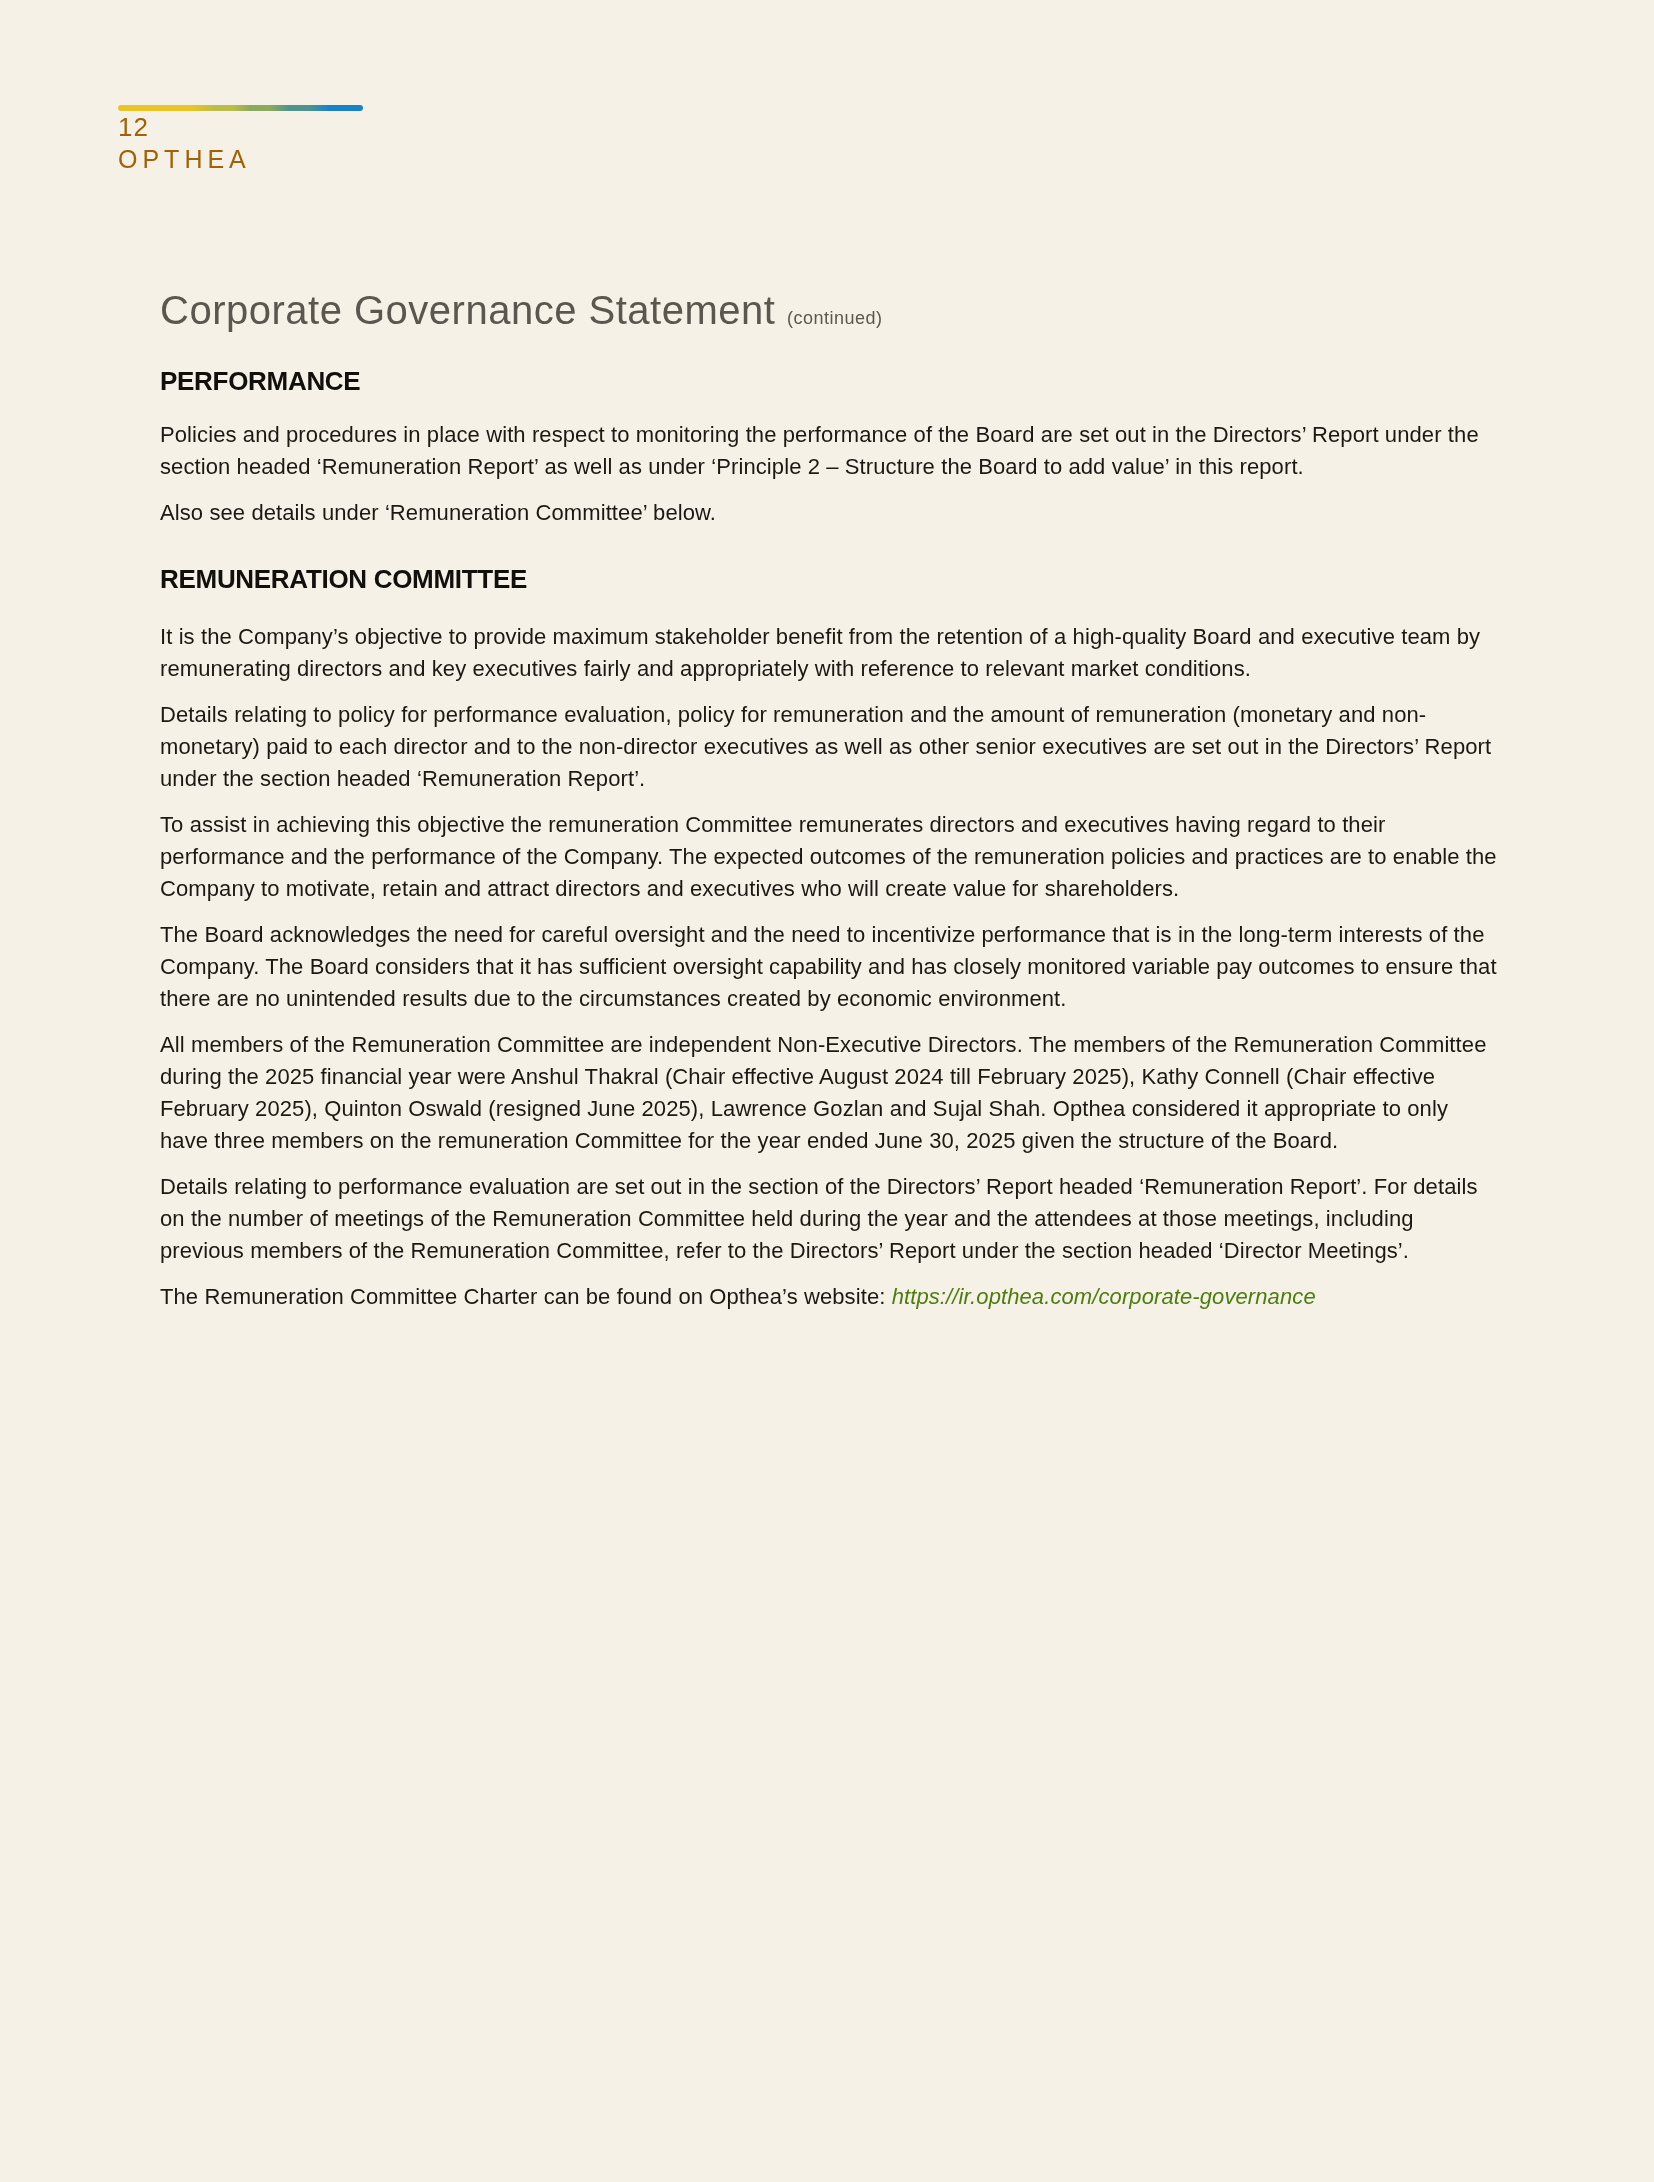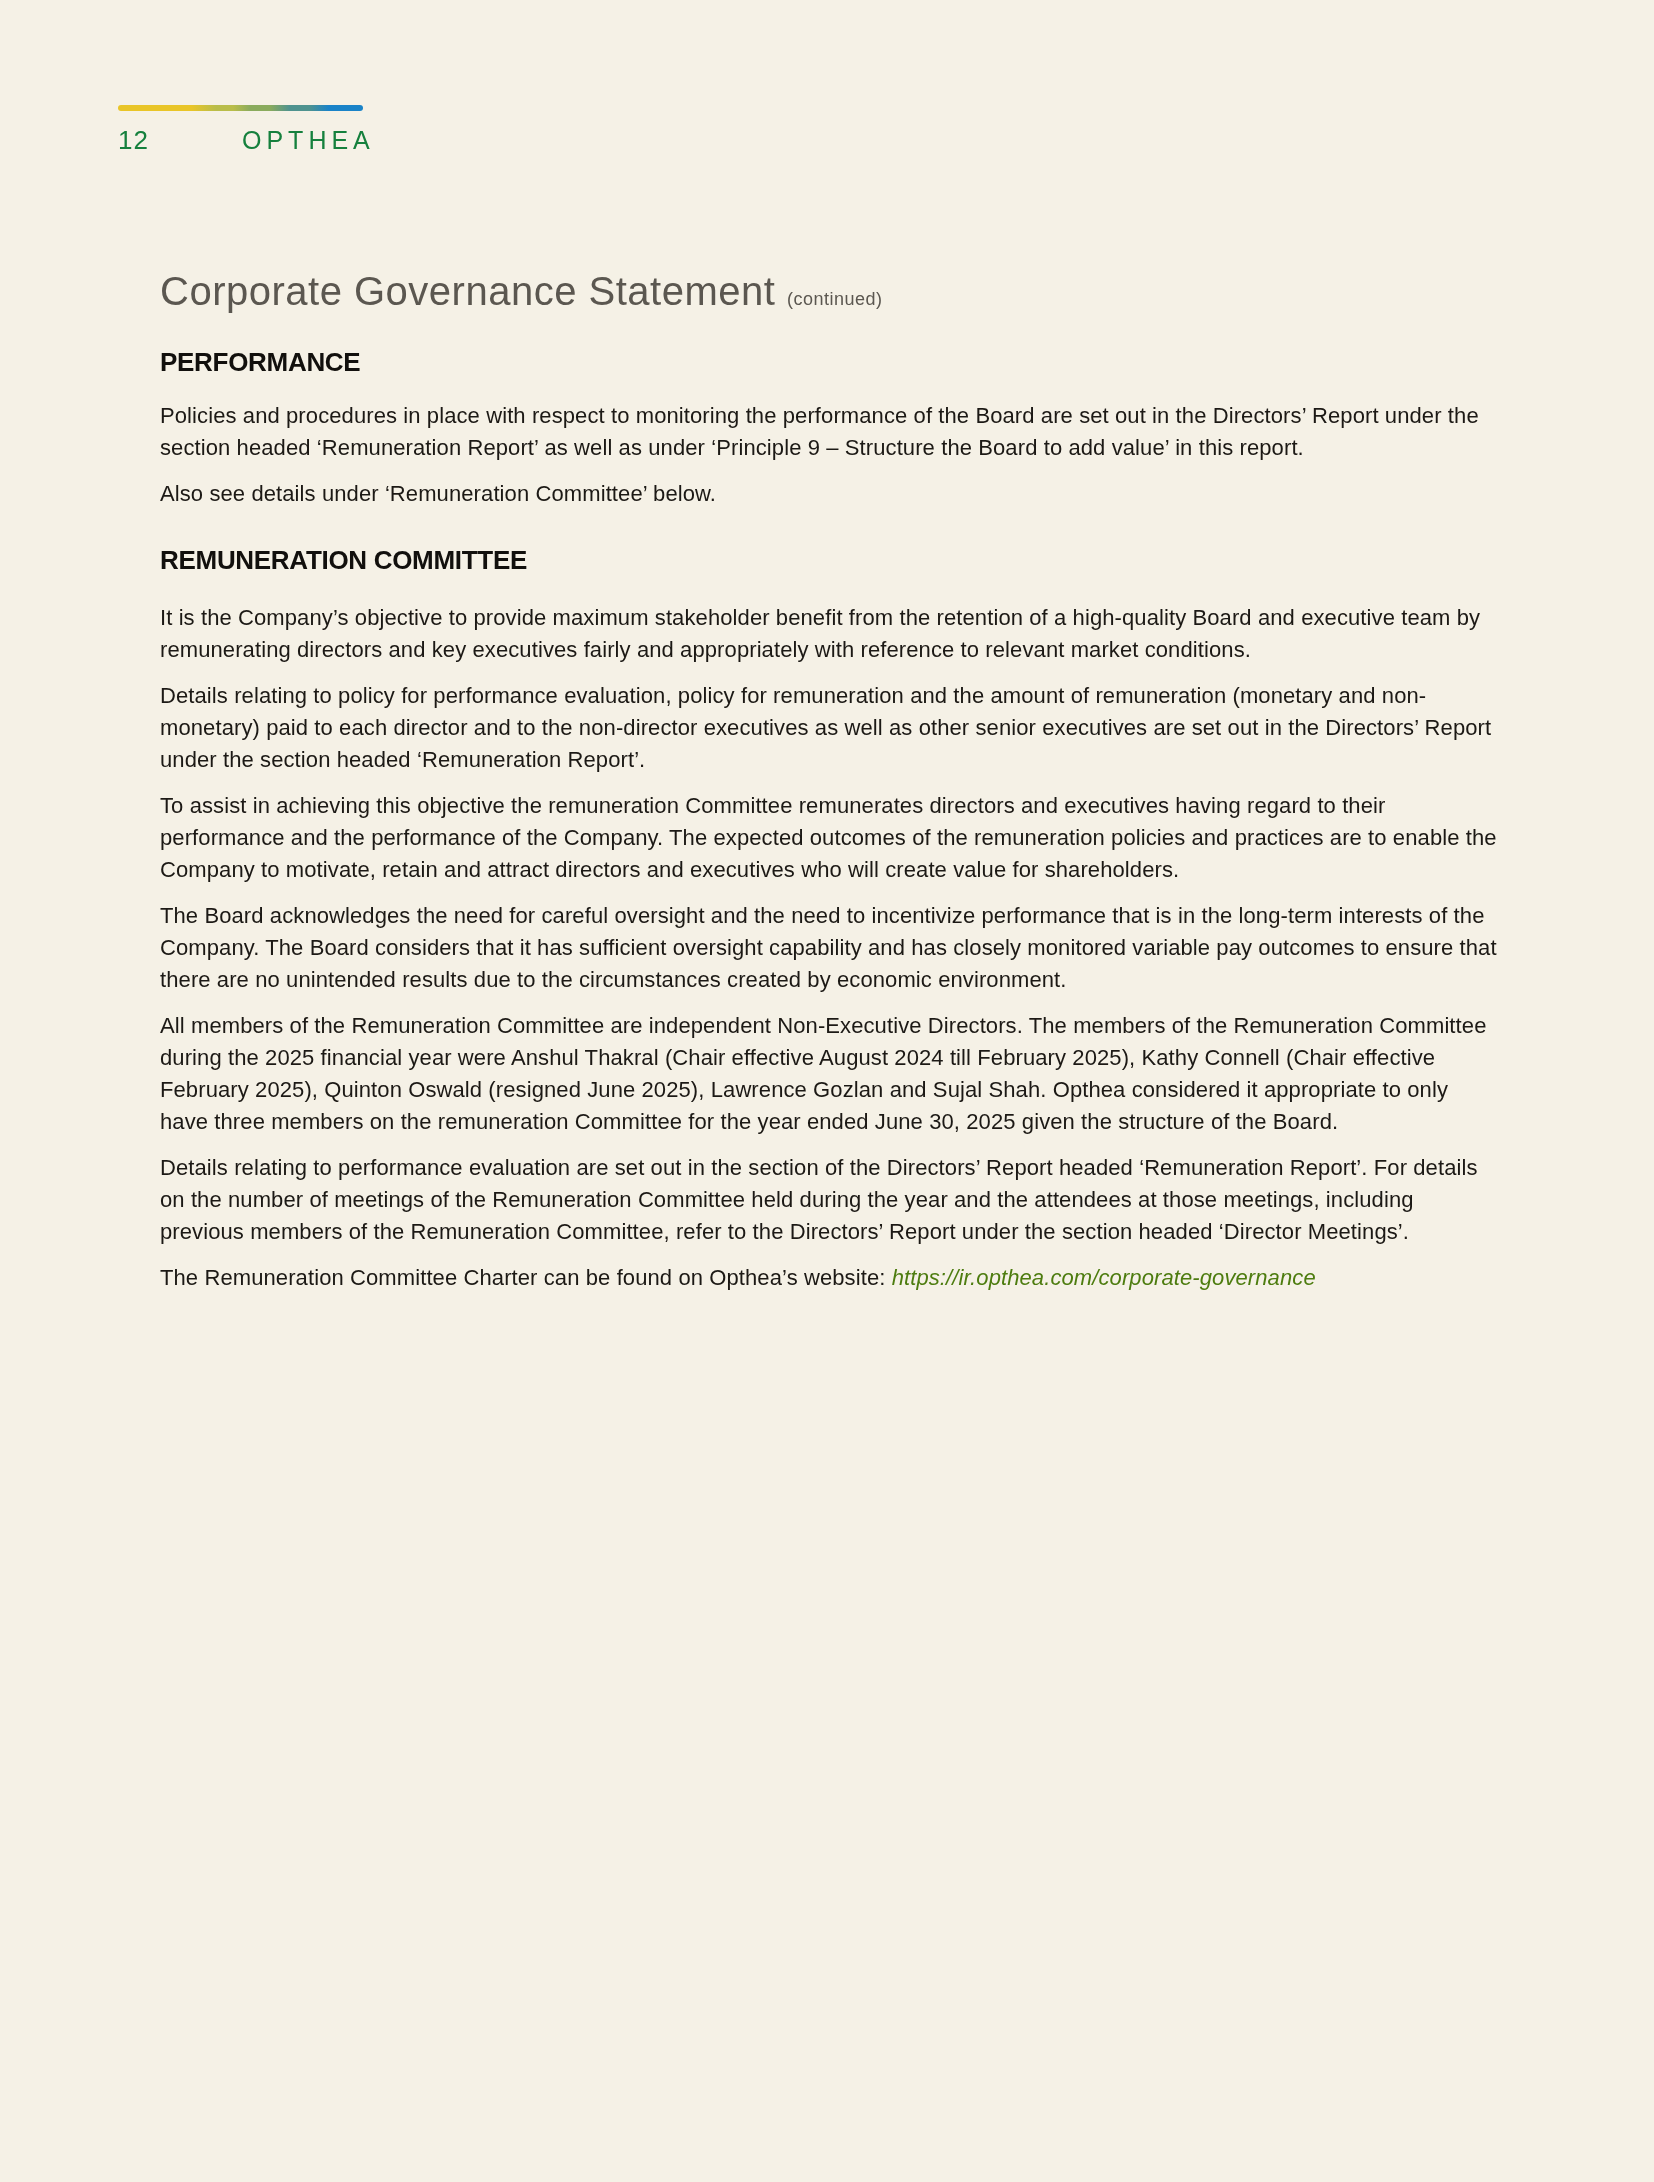--- a/index.html
+++ b/index.html
@@ -24,26 +24,26 @@
     height: 6px;
     border-radius: 3px;
     background: linear-gradient(90deg,
       #e9c528 0%, #e9c528 30%,
       #b9bd4a 40%, #b9bd4a 47%,
       #8aab5d 54%, #8aab5d 62%,
       #4f938f 70%, #4f938f 78%,
       #1a83c8 86%, #1a83c8 100%);
   }
   .header-row {
-    margin-top: 13px;
     display: flex;
     align-items: baseline;
     font-size: 26px;
     line-height: 32px;
-    color: #15803d;
+    color: #a16207;
+    flex-direction: column;
   }
   .page-number {
     width: 124px;
     letter-spacing: 1px;
   }
   .brand-wordmark {
     font-weight: 400;
     letter-spacing: 5px;
     font-size: 25px;
   }
@@ -110,21 +110,21 @@
   </header>
 
   <div class="content">
 
     <h1 class="doc-title"><span>Corporate Governance Statement</span> <span class="continued">(continued)</span></h1>
 
 
     <h3 class="section-heading first">PERFORMANCE</h3>
 
     <div class="body-text">
-      <p>Policies and procedures in place with respect to monitoring the performance of the Board are set out in the Directors’ Report under the section headed ‘Remuneration Report’ as well as under ‘Principle 9 – Structure the Board to add value’ in this report.</p>
+      <p>Policies and procedures in place with respect to monitoring the performance of the Board are set out in the Directors’ Report under the section headed ‘Remuneration Report’ as well as under ‘Principle 2 – Structure the Board to add value’ in this report.</p>
       <p>Also see details under ‘Remuneration Committee’ below.</p>
     </div>
 
     <h3 class="section-heading second">REMUNERATION COMMITTEE</h3>
 
     <div class="body-text">
       <p>It is the Company’s objective to provide maximum stakeholder benefit from the retention of a high-quality Board and executive team by remunerating directors and key executives fairly and appropriately with reference to relevant market conditions.</p>
       <p>Details relating to policy for performance evaluation, policy for remuneration and the amount of remuneration (monetary and non-monetary) paid to each director and to the non-director executives as well as other senior executives are set out in the Directors’ Report under the section headed ‘Remuneration Report’.</p>
       <p>To assist in achieving this objective the remuneration Committee remunerates directors and executives having regard to their performance and the performance of the Company. The expected outcomes of the remuneration policies and practices are to enable the Company to motivate, retain and attract directors and executives who will create value for shareholders.</p>
       <p>The Board acknowledges the need for careful oversight and the need to incentivize performance that is in the long-term interests of the Company. The Board considers that it has sufficient oversight capability and has closely monitored variable pay outcomes to ensure that there are no unintended results due to the circumstances created by economic environment.</p>

